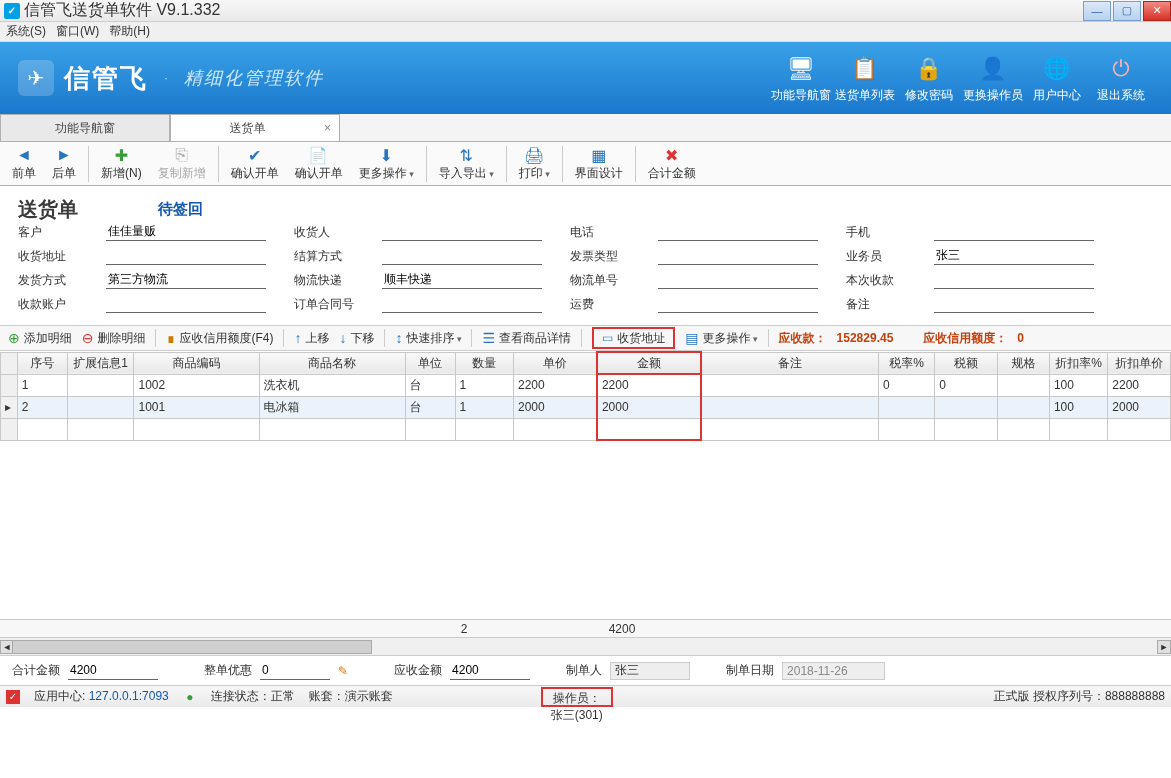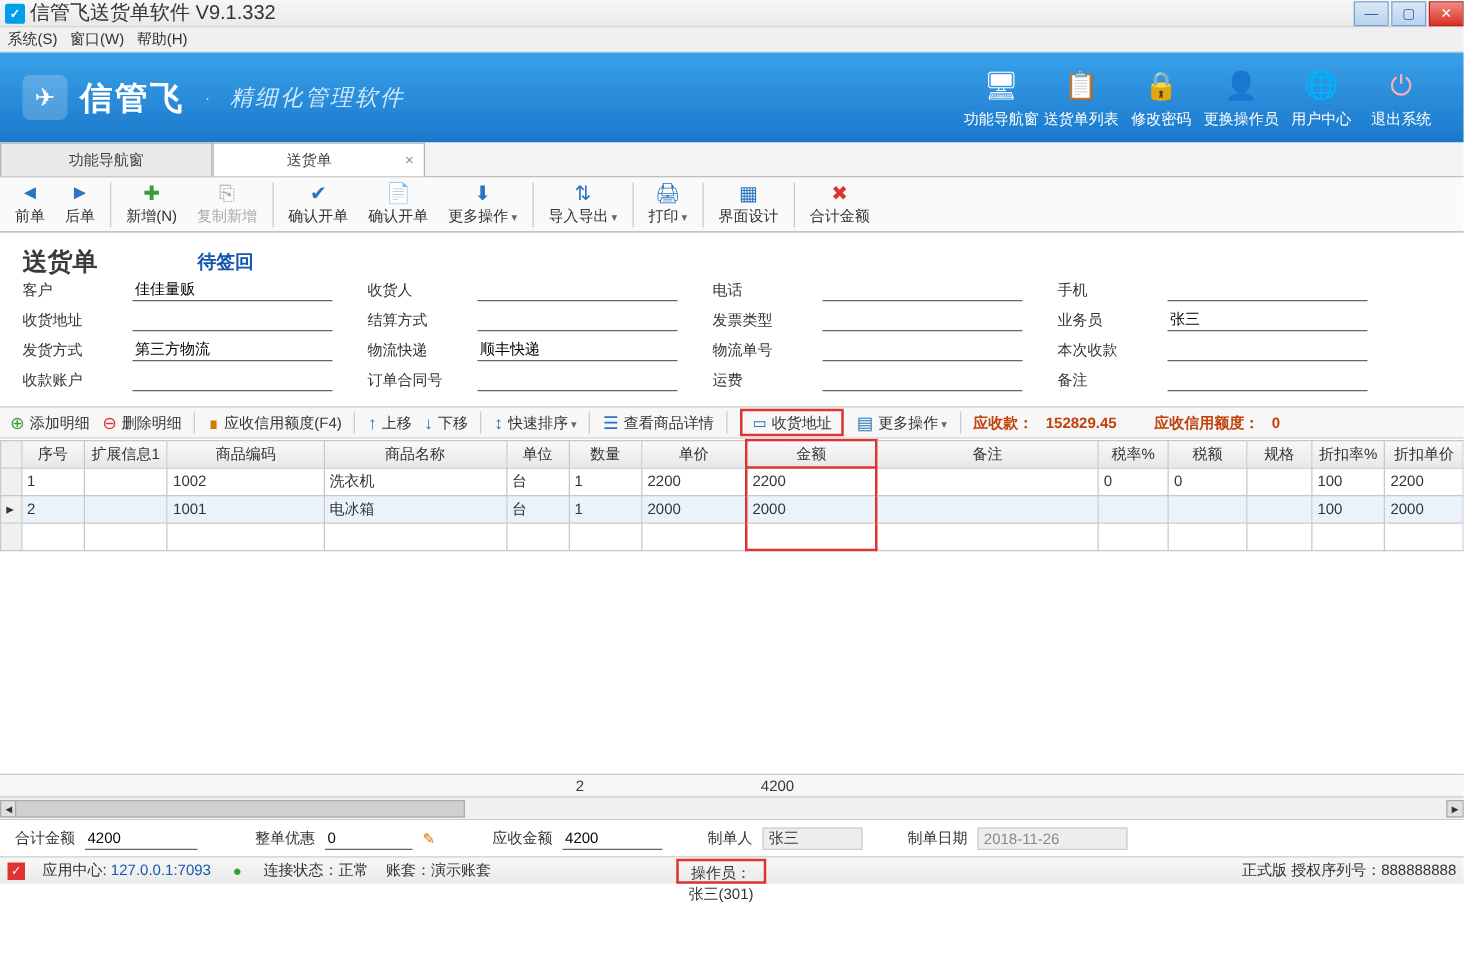--- a/index.html
+++ b/index.html
@@ -430,21 +430,21 @@
   <input class="under-input" style="width: 70px;" value="0">
   <span style="color:#e07000">✎</span>
   <span style="width:30px"></span>
   <span>应收金额</span>
   <input class="under-input" style="width: 80px;" value="4200">
   <span style="width:20px"></span>
   <span>制单人</span>
   <span class="readonly-box" style="width:80px">张三</span>
   <span style="width:20px"></span>
   <span>制单日期</span>
-  <span class="readonly-box" style="width:120px;color:#888">2018-11-26</span>
+  <span class="readonly-box" style="width:103px;color:#888">2018-11-26</span>
 </div>
 
 <div class="statusbar">
   <span class="sb-ico" style="background:#d33;color:#fff;font-size:10px">✓</span>
   <span><span>应用中心:</span> <span class="ab-link">127.0.0.1:7093</span></span>
   <span class="sb-ico" style="color:#3a9d3a">●</span>
   <span><span>连接状态：</span><span>正常</span></span>
   <span><span>账套：</span><span>演示账套</span></span>
   <span style="flex:0 0 120px"></span>
   <span class="sb-red-border">

